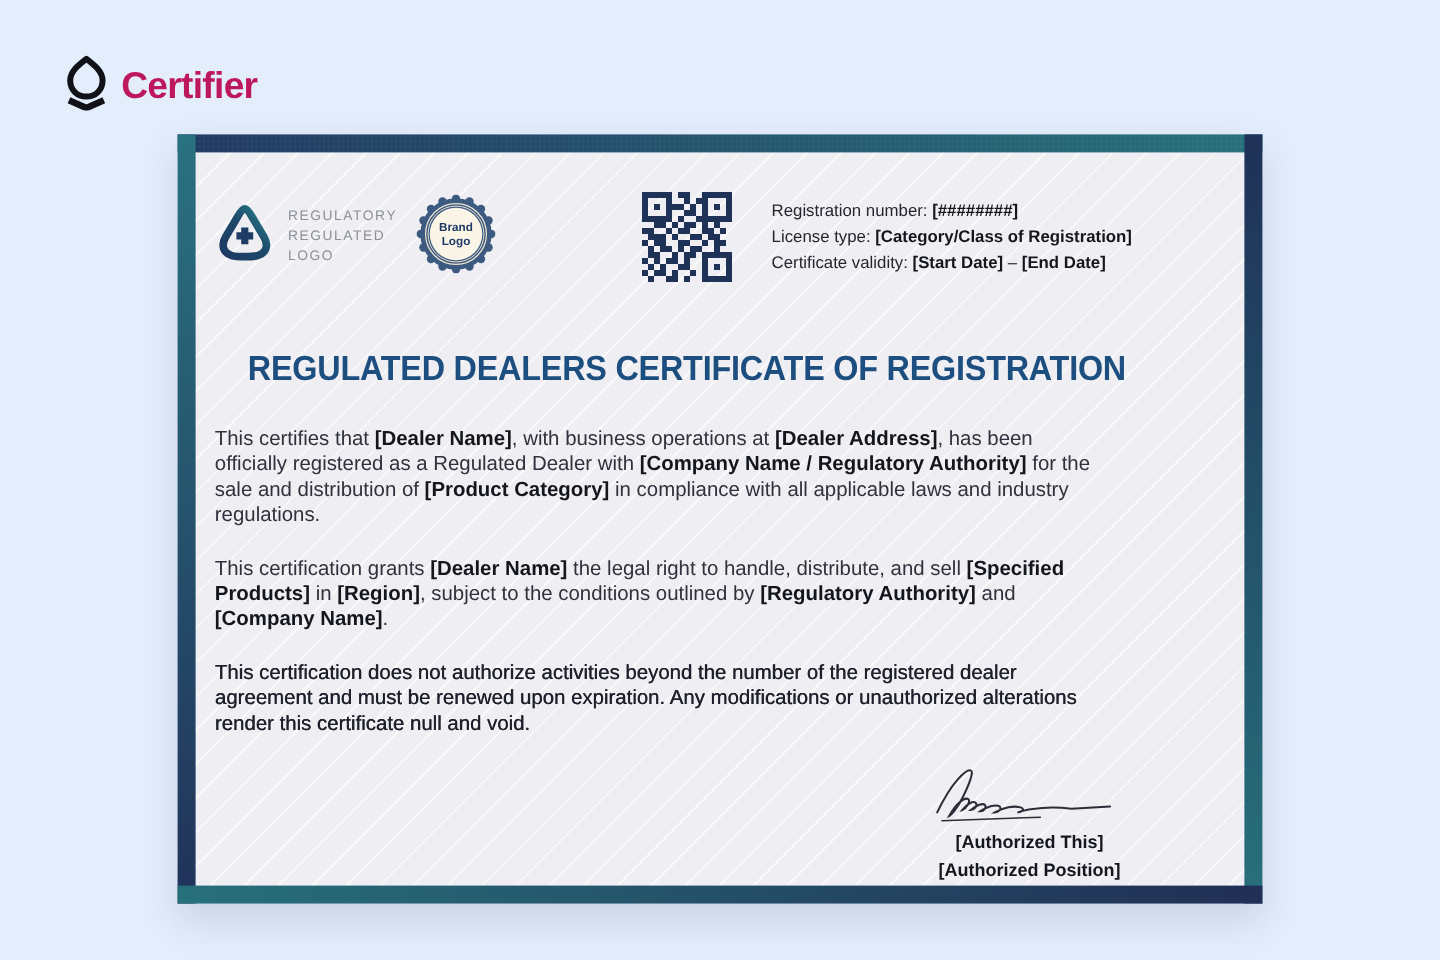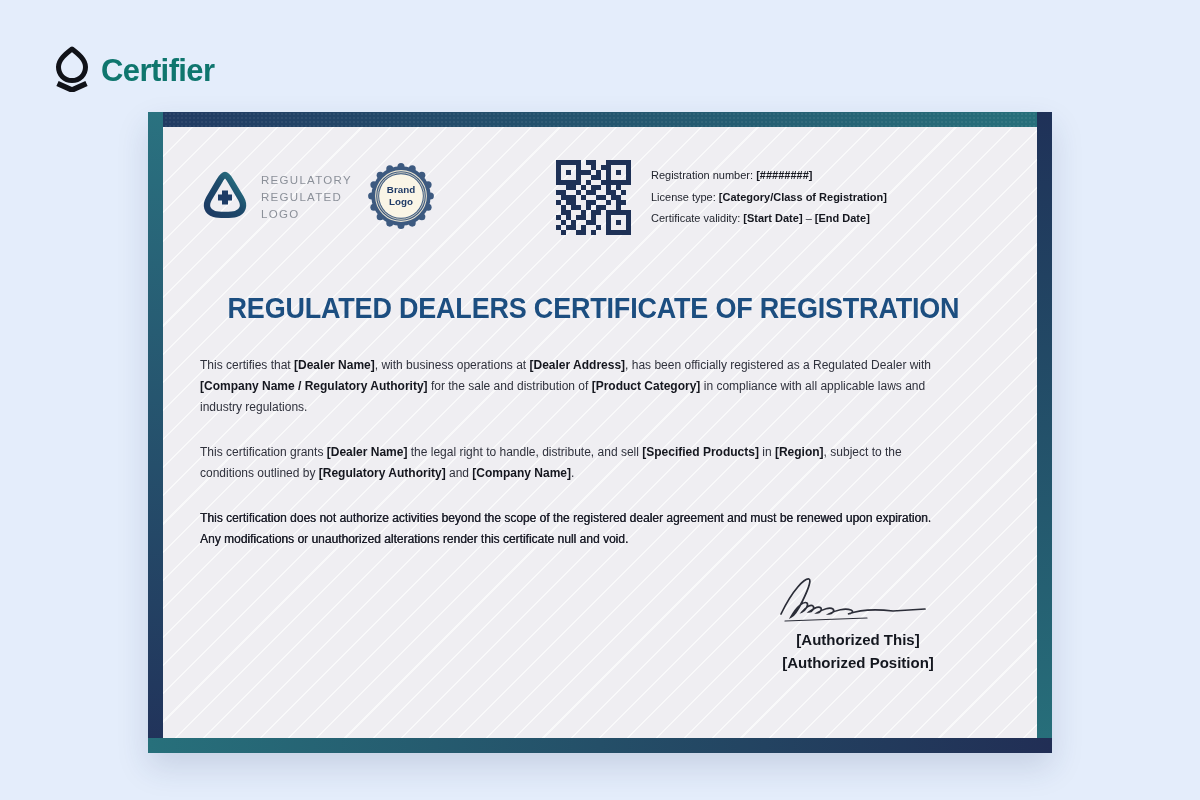--- a/index.html
+++ b/index.html
@@ -9,55 +9,55 @@
   }
   *{box-sizing:border-box}
   html,body{margin:0;padding:0}
   body{
     width:1200px;height:800px;position:relative;overflow:hidden;
     background:var(--page-bg);
     font-family:"Liberation Sans","DejaVu Sans",sans-serif;
   }
   
   .brand{position:absolute;left:52px;top:46px;display:flex;align-items:center;gap:9px}
-  .brand-name{font-size:31px;font-weight:bold;color:#0f766e;letter-spacing:-0.6px}
+  .brand-name{font-size:31px;font-weight:bold;color:#be185d;letter-spacing:-0.6px}
   
   .cert{position:absolute;left:148px;top:112px;width:904px;height:641px;
         box-shadow:0 14px 30px rgba(32,55,100,.15)}
   .bar{position:absolute;
        background-image:radial-gradient(rgba(255,255,255,.07) 1px,transparent 1px);
        background-size:4px 4px}
   .bar.t{left:0;right:0;top:0;height:15px;background:radial-gradient(rgba(255,255,255,.06) 1px,transparent 1px),linear-gradient(90deg,var(--navy),var(--teal));background-size:4px 4px,100% 100%;z-index:1}
   .bar.l{left:0;top:0;bottom:0;width:15px;background:linear-gradient(180deg,#2a7280,#21325a);z-index:2}
   .bar.r{right:0;top:0;bottom:0;width:15px;background:linear-gradient(180deg,#1f3158,var(--teal));z-index:2}
   .bar.b{left:0;right:0;bottom:0;height:15px;background:linear-gradient(90deg,var(--teal),#212e55);z-index:3}
-  .paper{position:absolute;inset:15px;padding:33px 37px 0 37px;
+  .paper{position:absolute;inset:15px;padding:33px 37px 0 16px;
     background-color:var(--paper);
     background-image:repeating-linear-gradient(135deg,
       rgba(255,255,255,.65) 0px, rgba(255,255,255,.65) 1.5px,
       transparent 1.5px, transparent 20px);
   }
   
   .hdr{display:flex;align-items:center}
   .reg-logo{display:flex;align-items:center;gap:11px}
   .reg-label{font-size:11.5px;letter-spacing:1.3px;color:var(--gray-label);line-height:17px}
   .seal-wrap{margin-left:16px}
   .qr{margin-left:122px;display:grid;width:75px;height:75px}
   .qr div{width:100%;height:100%}
   .qr .on{background:var(--qr)}
-  .info{margin-left:20px;font-size:11px;color:#23262f;line-height:21.5px}
+  .info{margin-left:33px;font-size:14px;color:#23262f;line-height:21.5px}
   .info .line{white-space:nowrap}
   .b{font-weight:bold;color:var(--ink-bold)}
   
   .title{margin-top:57px;white-space:nowrap;
          font-weight:bold;font-size:29px;color:var(--title);letter-spacing:-0.2px}
   .title-inner{display:inline-block;transform:scaleX(.93);transform-origin:center}
   
   .paras{margin-top:30px;width:744px}
-  p.para{margin:0 0 24px 0;font-size:12px;line-height:21px;color:var(--ink)}
+  p.para{margin:0 0 24px 0;font-size:17px;line-height:21px;color:var(--ink)}
   p.para.medium{color:#1e202b;text-shadow:.3px 0 0 currentColor}
   
   .sig-block{width:300px;margin:2px -8px 0 auto;text-align:center}
   .sig-block svg{display:block;margin:0 auto}
   .sig-name,.sig-pos{font-size:15px;font-weight:bold;color:#14171f;line-height:23px}
 </style>
 </head>
 <body>
 
 <div class="brand">
@@ -364,21 +364,21 @@
       </div>
     </div>
 
     <div class="title">
       <span class="title-inner">REGULATED DEALERS CERTIFICATE OF REGISTRATION</span>
     </div>
 
     <div class="paras">
       <p class="para"><span>This certifies that </span><span class="b">[Dealer Name]</span><span>, with business operations at </span><span class="b">[Dealer Address]</span><span>, has been officially registered as a Regulated Dealer with </span><span class="b">[Company Name / Regulatory Authority]</span><span> for the sale and distribution of </span><span class="b">[Product Category]</span><span> in compliance with all applicable laws and industry regulations.</span></p>
       <p class="para"><span>This certification grants </span><span class="b">[Dealer Name]</span><span> the legal right to handle, distribute, and sell </span><span class="b">[Specified Products]</span><span> in </span><span class="b">[Region]</span><span>, subject to the conditions outlined by </span><span class="b">[Regulatory Authority]</span><span> and </span><span class="b">[Company Name]</span><span>.</span></p>
-      <p class="para medium"><span>This certification does not authorize activities beyond the scope of the registered dealer agreement and must be renewed upon expiration. Any modifications or unauthorized alterations render this certificate null and void.</span></p>
+      <p class="para medium"><span>This certification does not authorize activities beyond the number of the registered dealer agreement and must be renewed upon expiration. Any modifications or unauthorized alterations render this certificate null and void.</span></p>
     </div>
 
     <div class="sig-block">
       <span>
         <svg width="170" height="54" viewBox="0 0 170 54" fill="none">
           <path d="M8 40 C 20 15, 32 4, 36 5 C 39 6, 34 18, 29 28 C 25 36, 20 42, 18 43 C 24 32, 31 27, 34 29 C 36 31, 32 37, 29 38 C 33 33, 38 30, 40 32 C 42 34, 39 38, 36 38 C 41 34, 46 32, 48 34 C 49 36, 47 39, 44 39 C 50 35, 57 33, 60 35 C 62 37, 59 40, 56 40 C 63 36, 72 34, 78 36 C 81 37, 79 40, 75 40 C 86 36, 104 35, 120 37 L 152 35" stroke="#2b2d38" stroke-width="1.7" stroke-linecap="round"></path>
           <path d="M12 47 L 94 44" stroke="#2b2d38" stroke-width="1.2" stroke-linecap="round"></path>
         </svg>
       </span>
       <div class="sig-name">[Authorized This]</div>

